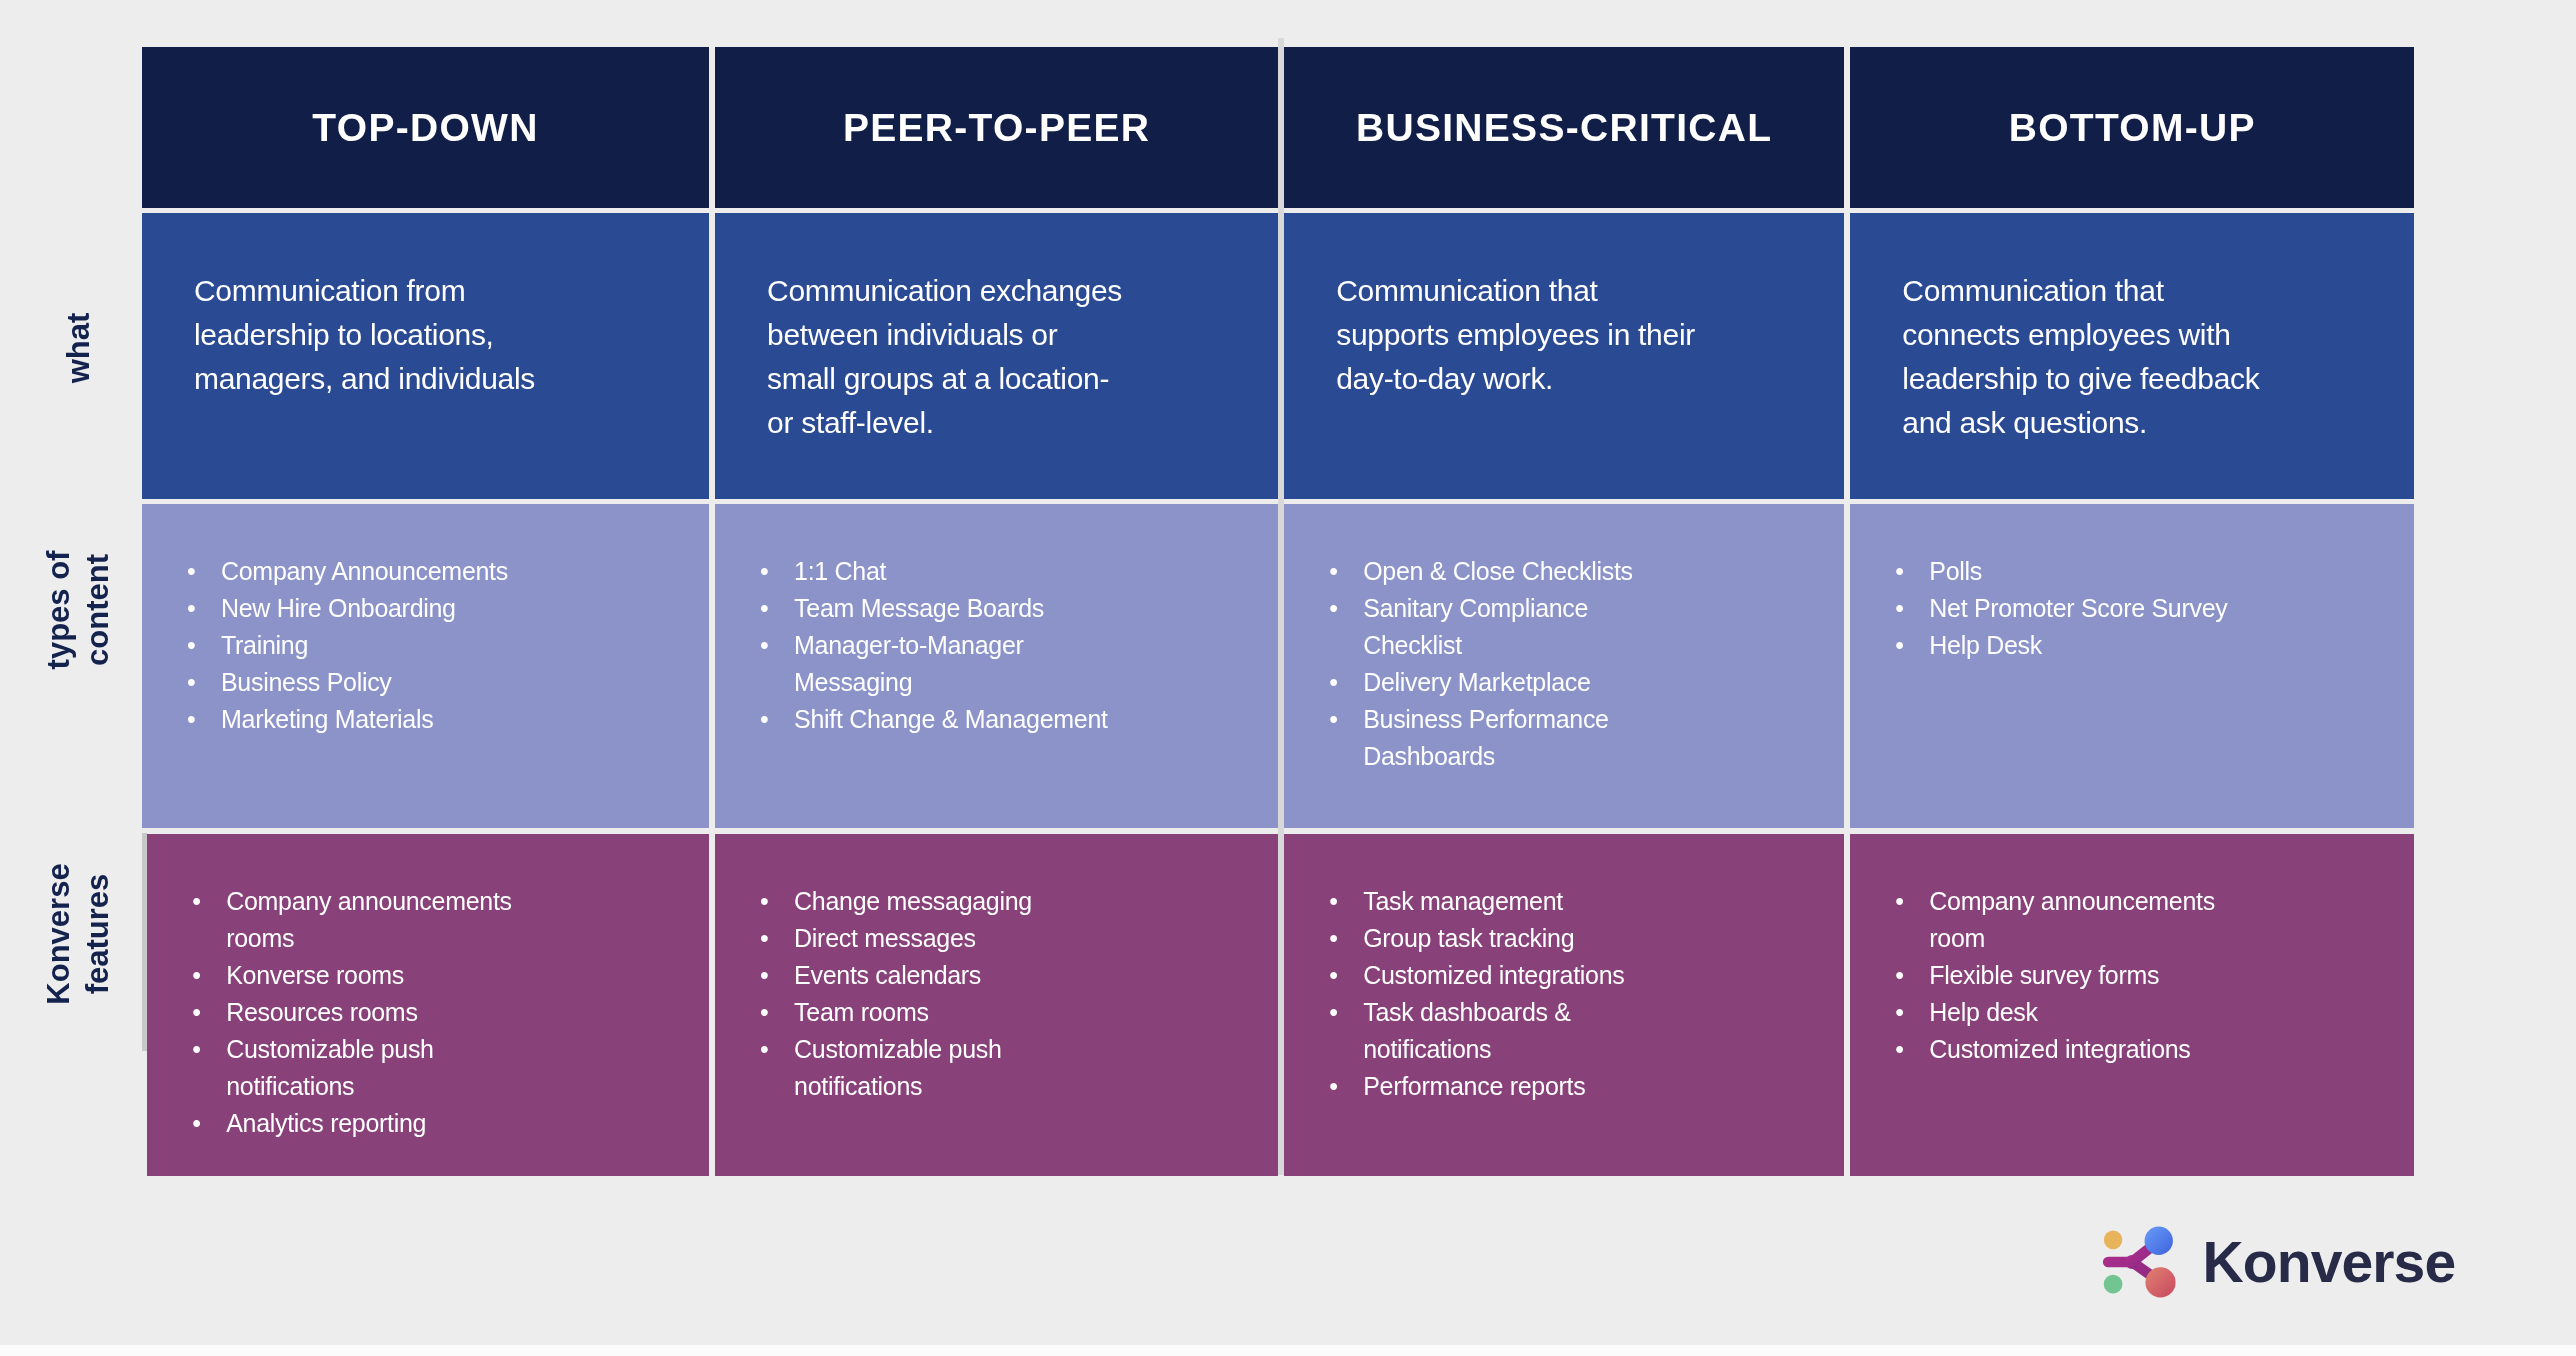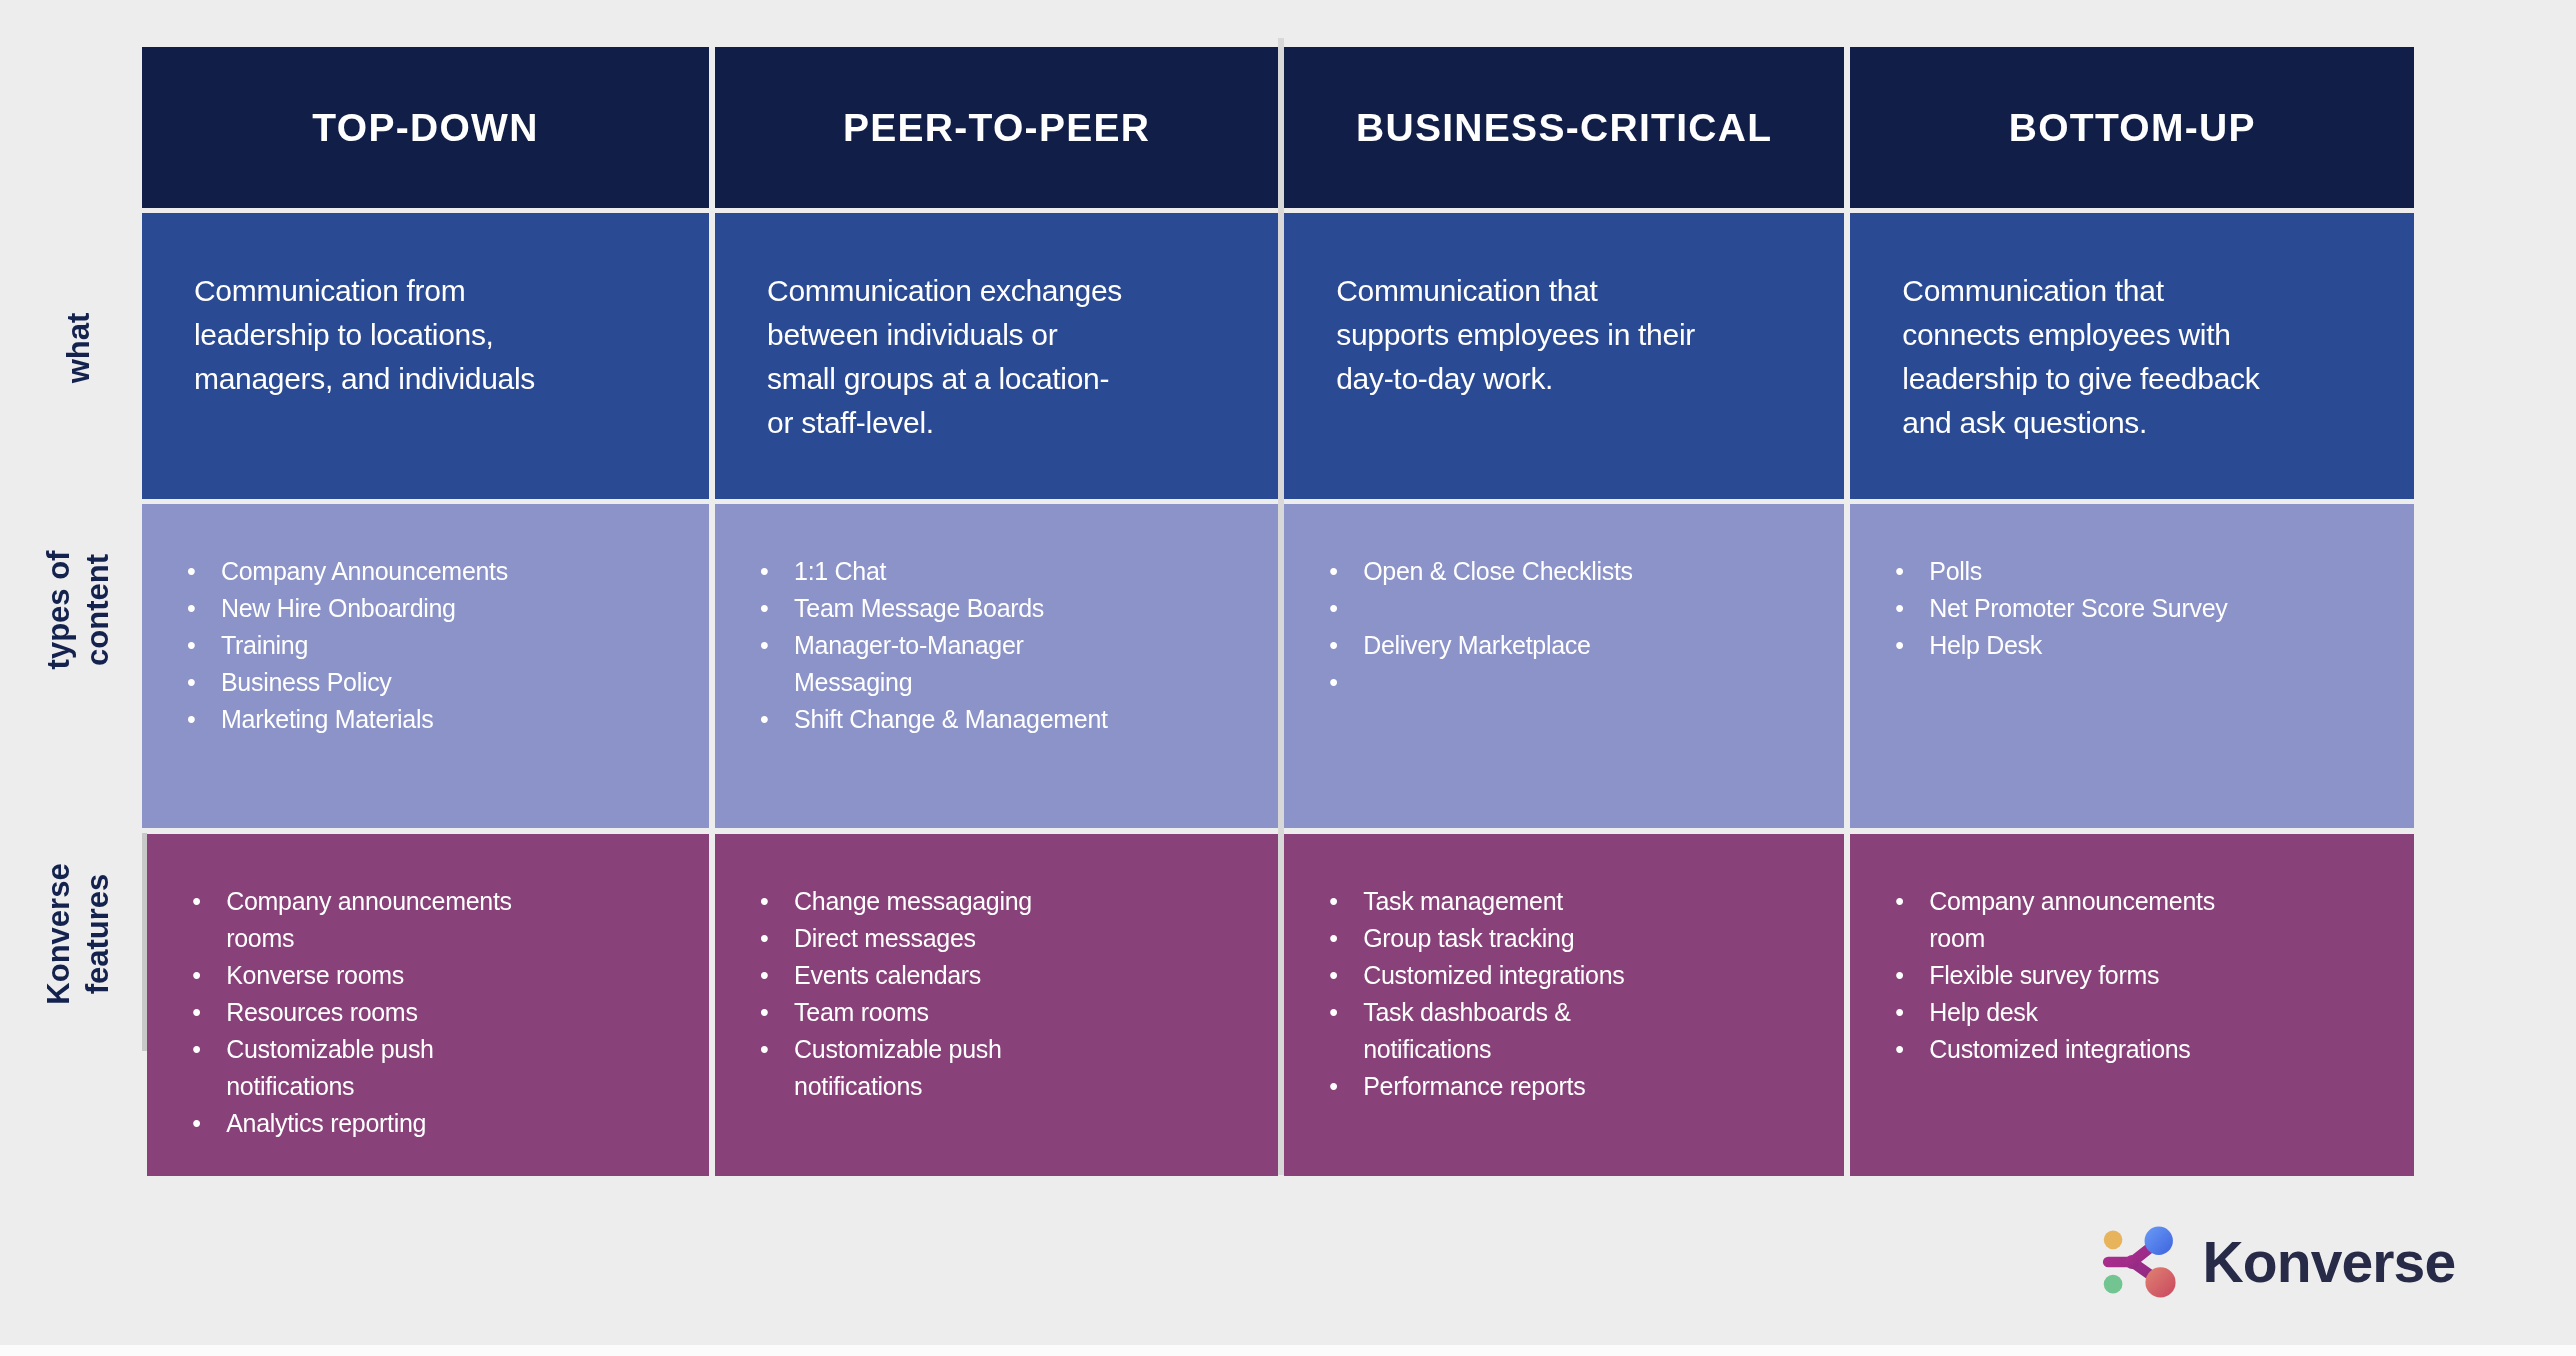--- a/index.html
+++ b/index.html
@@ -172,27 +172,31 @@
         </div>
     </div>
     <div class="cell r-types c3">
       <div class="bullet-list">
           <div class="bullet-item">
             <span class="bullet-dot">•</span>
             <span class="bullet-text">Open  &amp; Close Checklists</span>
           </div>
           <div class="bullet-item">
             <span class="bullet-dot">•</span>
+            <span class="bullet-text">Sanitary Compliance
+Checklist</span>
           </div>
           <div class="bullet-item">
             <span class="bullet-dot">•</span>
             <span class="bullet-text">Delivery Marketplace</span>
           </div>
           <div class="bullet-item">
             <span class="bullet-dot">•</span>
+            <span class="bullet-text">Business Performance
+Dashboards</span>
           </div>
         </div>
     </div>
     <div class="cell r-types c4">
       <div class="bullet-list">
           <div class="bullet-item">
             <span class="bullet-dot">•</span>
             <span class="bullet-text">Polls</span>
           </div>
           <div class="bullet-item">

